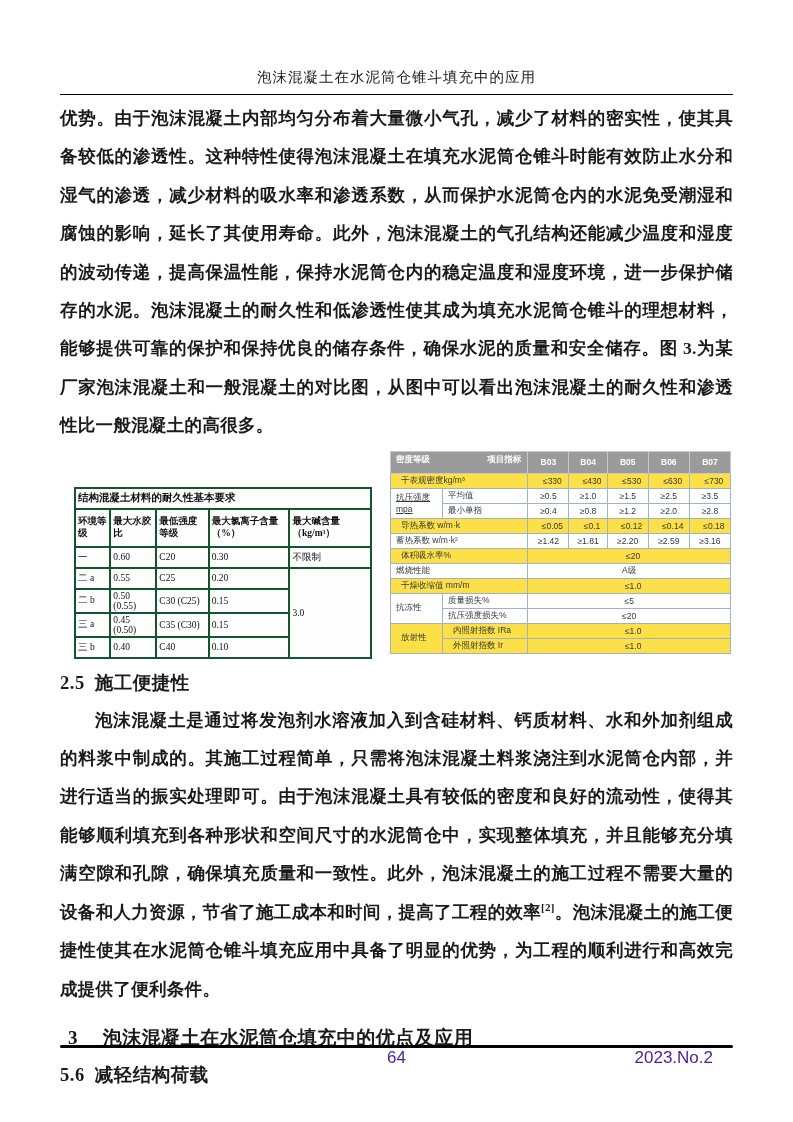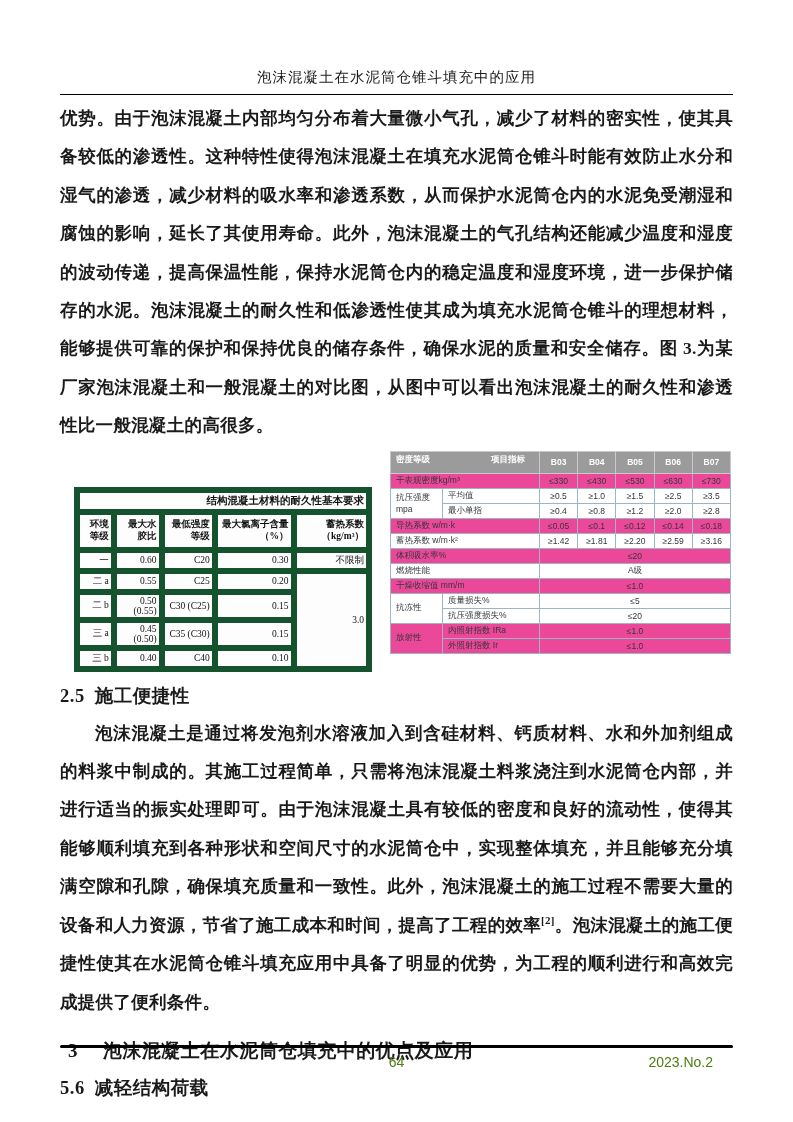--- a/index.html
+++ b/index.html
@@ -26,56 +26,56 @@
   sup.ref { font-size: 11px; line-height: 0; }
 
   
   .figure-wrap { margin-top: 6px; display: flex; align-items: flex-start; padding-left: 14px; }
   .fig-left { margin-top: 36px; }
   .fig-right { margin-left: 18px; }
 
   
   table.dur { border-collapse: collapse; width: 298px; font-size: 9.5px;
               font-family: "Liberation Serif", serif; color: #111; background: #fdfdfd; }
-  table.dur th, table.dur td { border: 6px solid #14532d; text-align: right; vertical-align: middle; padding: 1px 2px; }
+  table.dur th, table.dur td { border: 2px solid #14532d; text-align: left; vertical-align: middle; padding: 1px 2px; }
   table.dur { border: 1.5px solid #111; }
   .dur-title { font-weight: bold; font-size: 10.5px; height: 21px; }
   .dur-head th { font-weight: bold; height: 38px; line-height: 1.25; }
   table.dur td { height: 21px; }
 
   
   table.spec { border-collapse: collapse; width: 341px; font-size: 8.5px;
                font-family: "Liberation Sans", "DejaVu Sans", sans-serif; color: #32373b;
                border: 1px solid #5d6b74; }
   table.spec th, table.spec td { border: 1px solid #9fb4c2; text-align: center; vertical-align: middle; padding: 0 2px; height: 15px; }
   table.spec thead th { background: #9b9b9b; color: #ffffff; border: 1px solid #c9c9c9; font-weight: bold; height: 22px; margin-left: 28px; }
   table.spec .lbl { text-align: left; padding-left: 5px; }
-  table.spec tr.blue td { background: #ec4899; }
+  table.spec tr.blue td { background: #fde047; padding-left: 10px; }
   table.spec tr.white td { background: #ffffff; }
   .corner-cell { position: relative;
     background-image: linear-gradient(to bottom right, transparent 47%, #dcdcdc 47%, #dcdcdc 53%, transparent 53%);
   }
   .corner-cell .c-left { position: absolute; left: 5px; top: 2px; }
-  .corner-cell .c-right { position: absolute; right: 14px; top: 2px; }
+  .corner-cell .c-right { position: absolute; right: 6px; top: 2px; }
 
   
   .fig-caption { margin-top: 9px; text-align: center; font-weight: bold; font-size: 14.5px;
                  font-family: "Liberation Sans", "DejaVu Sans", sans-serif; letter-spacing: 0.5px; }
   .sec-h2 { margin-top: 11px; font-size: 18.5px; font-weight: bold;
             font-family: "Liberation Sans", "DejaVu Sans", sans-serif; letter-spacing: 0.5px; }
   .sec-h2 .num { margin-right: 0.55em; font-family: "Liberation Serif", serif; }
   .sec-h1 { margin-top: 17px; font-size: 19px; font-weight: bold;
             font-family: "Liberation Sans", "DejaVu Sans", sans-serif; letter-spacing: 0.5px; margin-left: 8px; }
   .sec-h1 .num { margin-right: 1.3em; font-family: "Liberation Serif", serif; }
 
   
   .page-footer { position: absolute; left: 60px; right: 60px; top: 1045px; }
   .footer-rule { height: 3px; background: #000; border-radius: 2px; }
-  .footer-row { position: relative; margin-top: 6px; height: 18px;
-                font-family: "Liberation Sans", "DejaVu Sans", sans-serif; font-size: 14px; color: #4d7c0f; }
+  .footer-row { position: relative; height: 18px;
+                font-family: "Liberation Sans", "DejaVu Sans", sans-serif; font-size: 17px; color: #4c1d95; }
   .page-num { position: absolute; left: 0; right: 0; text-align: center; }
   .issue { position: absolute; right: 20px; top: 0; }
 </style>
 </head>
 <body>
 
 <div class="page">
   <div class="content">
 
     <div class="running-head">泡沫混凝土在水泥筒仓锥斗填充中的应用</div>
@@ -89,21 +89,21 @@
         <table class="dur">
           <tbody>
             <tr>
               <th class="dur-title" colspan="5">结构混凝土材料的耐久性基本要求</th>
             </tr>
             <tr class="dur-head">
               <th>环境等级</th>
               <th>最大水胶比</th>
               <th>最低强度等级</th>
               <th>最大氯离子含量（%）</th>
-              <th>蓄热系数（kg/m³）</th>
+              <th>最大碱含量（kg/m³）</th>
             </tr>
             <tr>
               <td>一</td>
               <td>0.60</td>
               <td>C20</td>
               <td>0.30</td>
               <td>不限制</td>
             </tr>
             <tr>
               <td>二 a</td>
@@ -152,21 +152,21 @@
           <tbody>
             <tr class="blue">
               <td colspan="2" class="lbl">干表观密度kg/m³</td>
               <td>≤330</td>
               <td>≤430</td>
               <td>≤530</td>
               <td>≤630</td>
               <td>≤730</td>
             </tr>
             <tr class="white">
-              <td rowspan="2" class="lbl" style="width:52px;">抗压强度 mpa</td>
+              <td rowspan="2" class="lbl" style="width:52px;text-decoration:underline;">抗压强度 mpa</td>
               <td class="lbl">平均值</td>
               <td>≥0.5</td>
               <td>≥1.0</td>
               <td>≥1.5</td>
               <td>≥2.5</td>
               <td>≥3.5</td>
             </tr>
             <tr class="white">
               <td class="lbl">最小单指</td>
               <td>≥0.4</td>

